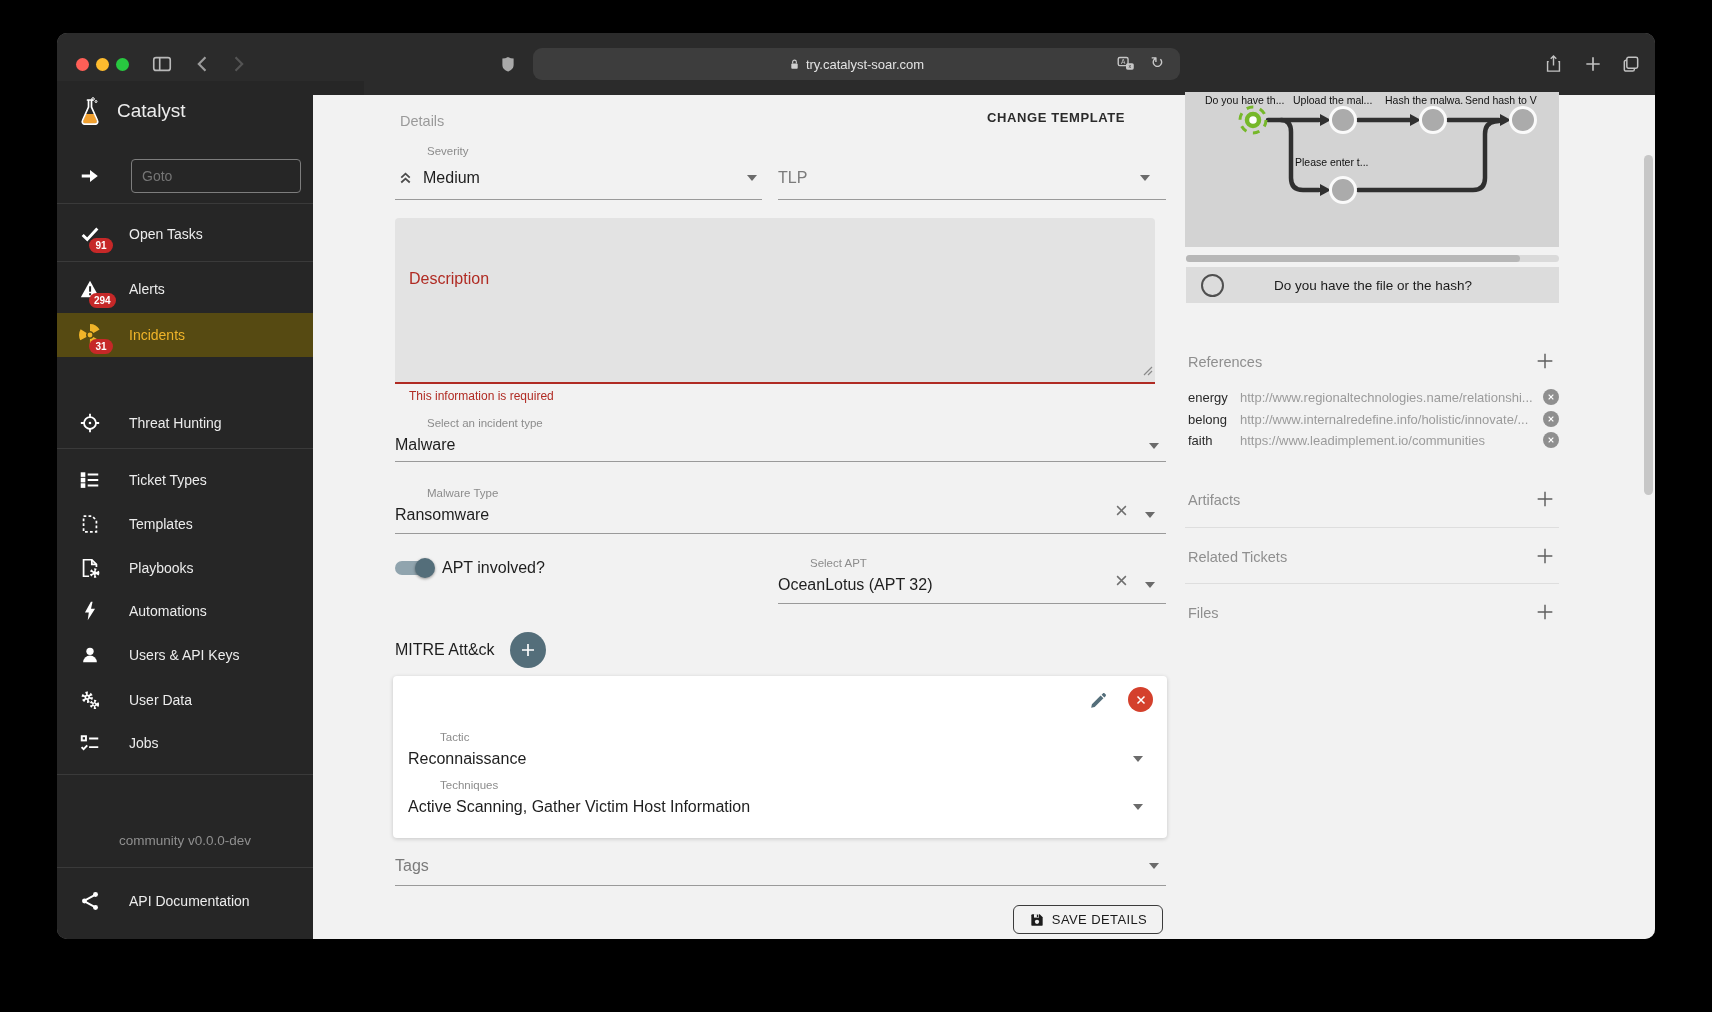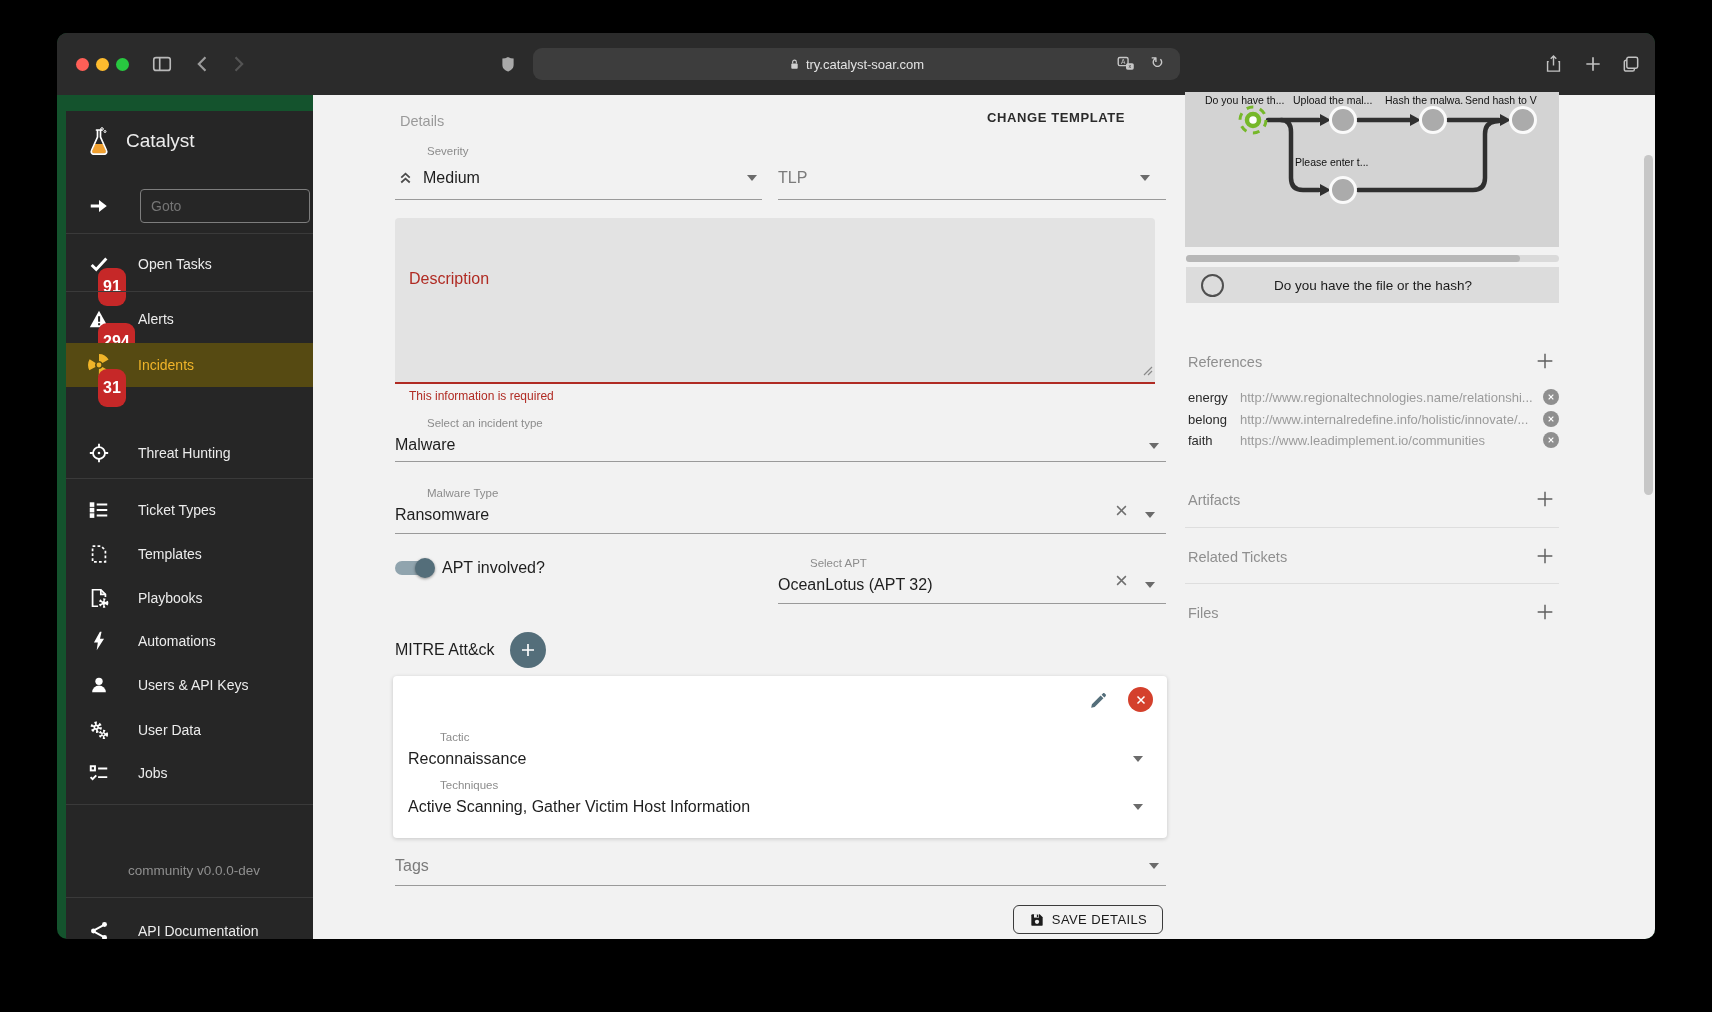--- a/index.html
+++ b/index.html
@@ -1,26 +1,26 @@
 <!DOCTYPE html>
 <html><head>
 <meta charset="utf-8">
 <style>
   html,body{margin:0;padding:0;}
   body{width:1712px;height:1012px;background:#000;font-family:"Liberation Sans",sans-serif;position:relative;overflow:hidden;}
-  .window{position:absolute;left:57px;top:33px;width:1598px;height:906px;border-radius:10px;overflow:hidden;background:#14532d;}
+  .window{position:absolute;left:57px;top:33px;width:1598px;height:906px;border-radius:10px;overflow:hidden;background:#737373;}
   .toolbar{position:absolute;left:0;top:0;width:100%;height:62px;background:#2b2b2b;}
   .tl{position:absolute;width:13px;height:13px;border-radius:50%;top:25px;}
   .urlbar{position:absolute;left:476px;top:15px;width:647px;height:32px;border-radius:9px;background:#3d3d3d;display:flex;align-items:center;justify-content:center;gap:6px;}
   .urltext{color:#e3e3e3;font-size:13px;}
-  .sidebar{position:absolute;left:0;top:78px;width:307px;bottom:0;background:#262626;margin-left:9px;}
+  .sidebar{position:absolute;left:0;top:48px;width:307px;bottom:0;background:#262626;}
   .srow{position:absolute;left:0;width:256px;height:44px;display:flex;align-items:center;}
   .sicon{position:absolute;left:20px;width:26px;display:flex;justify-content:center;}
   .slabel{position:absolute;left:72px;font-size:14px;color:#ececec;}
-  .sbadge{position:absolute;left:32px;min-width:14px;padding:10px 5px;border-radius:9px;background:#c62828;color:#fff;font-size:16px;text-align:center;font-weight:bold;}
+  .sbadge{position:absolute;left:32px;min-width:14px;padding:2px 5px;border-radius:9px;background:#c62828;color:#fff;font-size:10px;text-align:center;font-weight:bold;}
   .sdiv{position:absolute;left:0;width:256px;height:1px;background:#3a3a3a;}
   .main{position:absolute;left:256px;top:62px;right:0;bottom:0;background:#f2f2f2;}
   .lbl{position:absolute;font-size:11.5px;color:#8c8c8c;margin-left:32px;}
   .val{position:absolute;font-size:16px;color:#1e1e1e;}
   .ph{position:absolute;font-size:16px;color:#7b7b7b;}
   .uline{position:absolute;height:1px;background:#9a9a9a;}
   .caret{position:absolute;width:0;height:0;border:5px solid transparent;border-top:6px solid #6b6b6b;}
   .panelhead{position:absolute;font-size:14.5px;color:#8f8f8f;}
   .pdiv{position:absolute;left:872px;width:374px;height:1px;background:#dedede;}
   .refname{font-size:13px;color:#2a2a2a;min-width:44px;}

